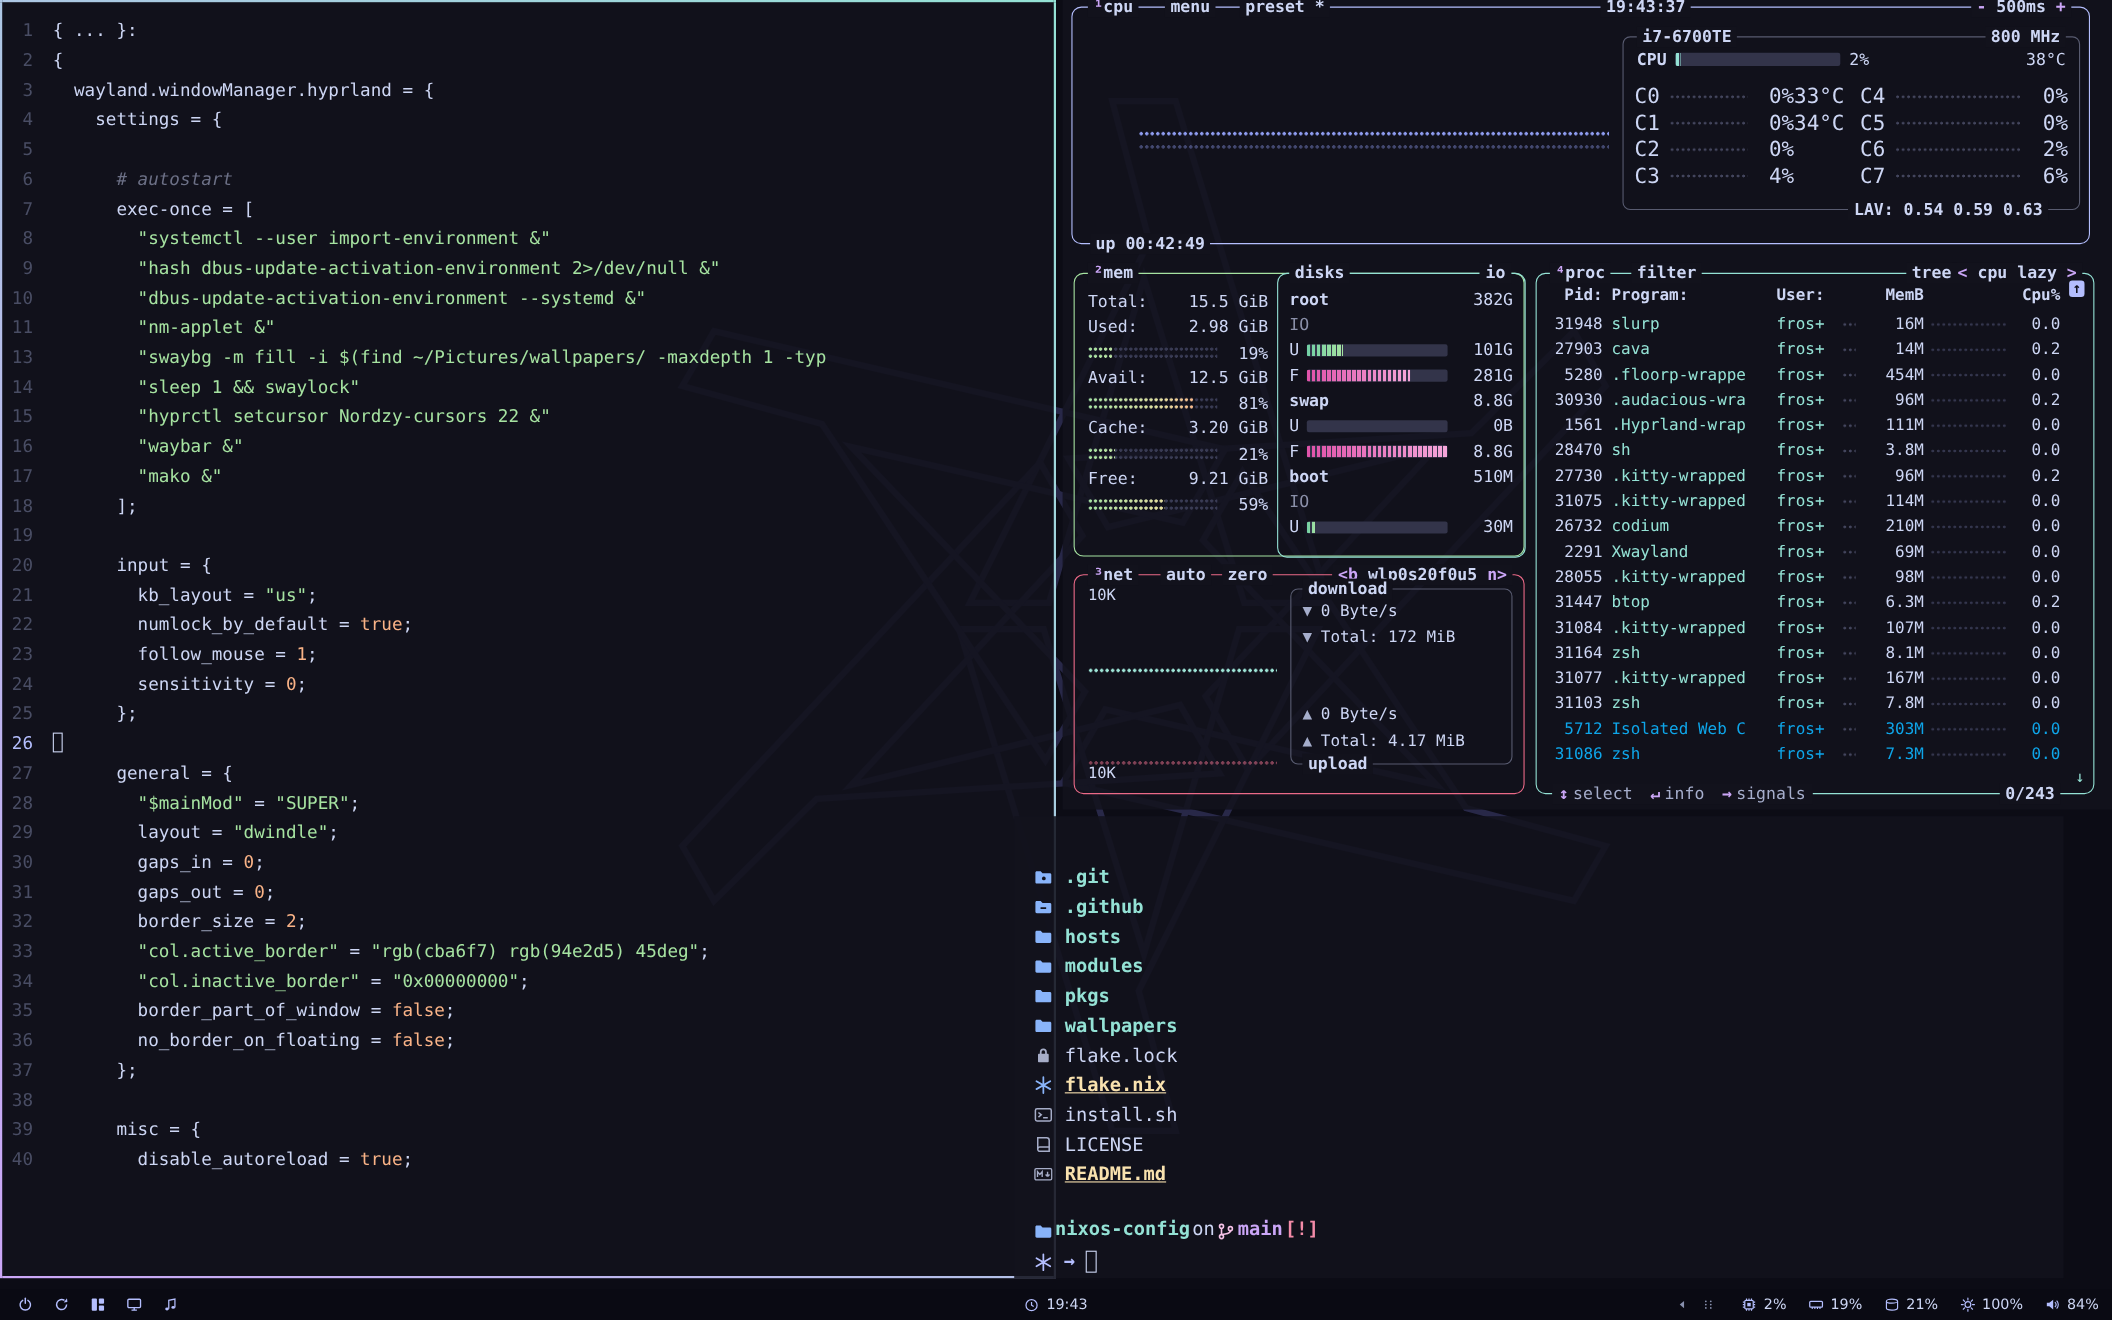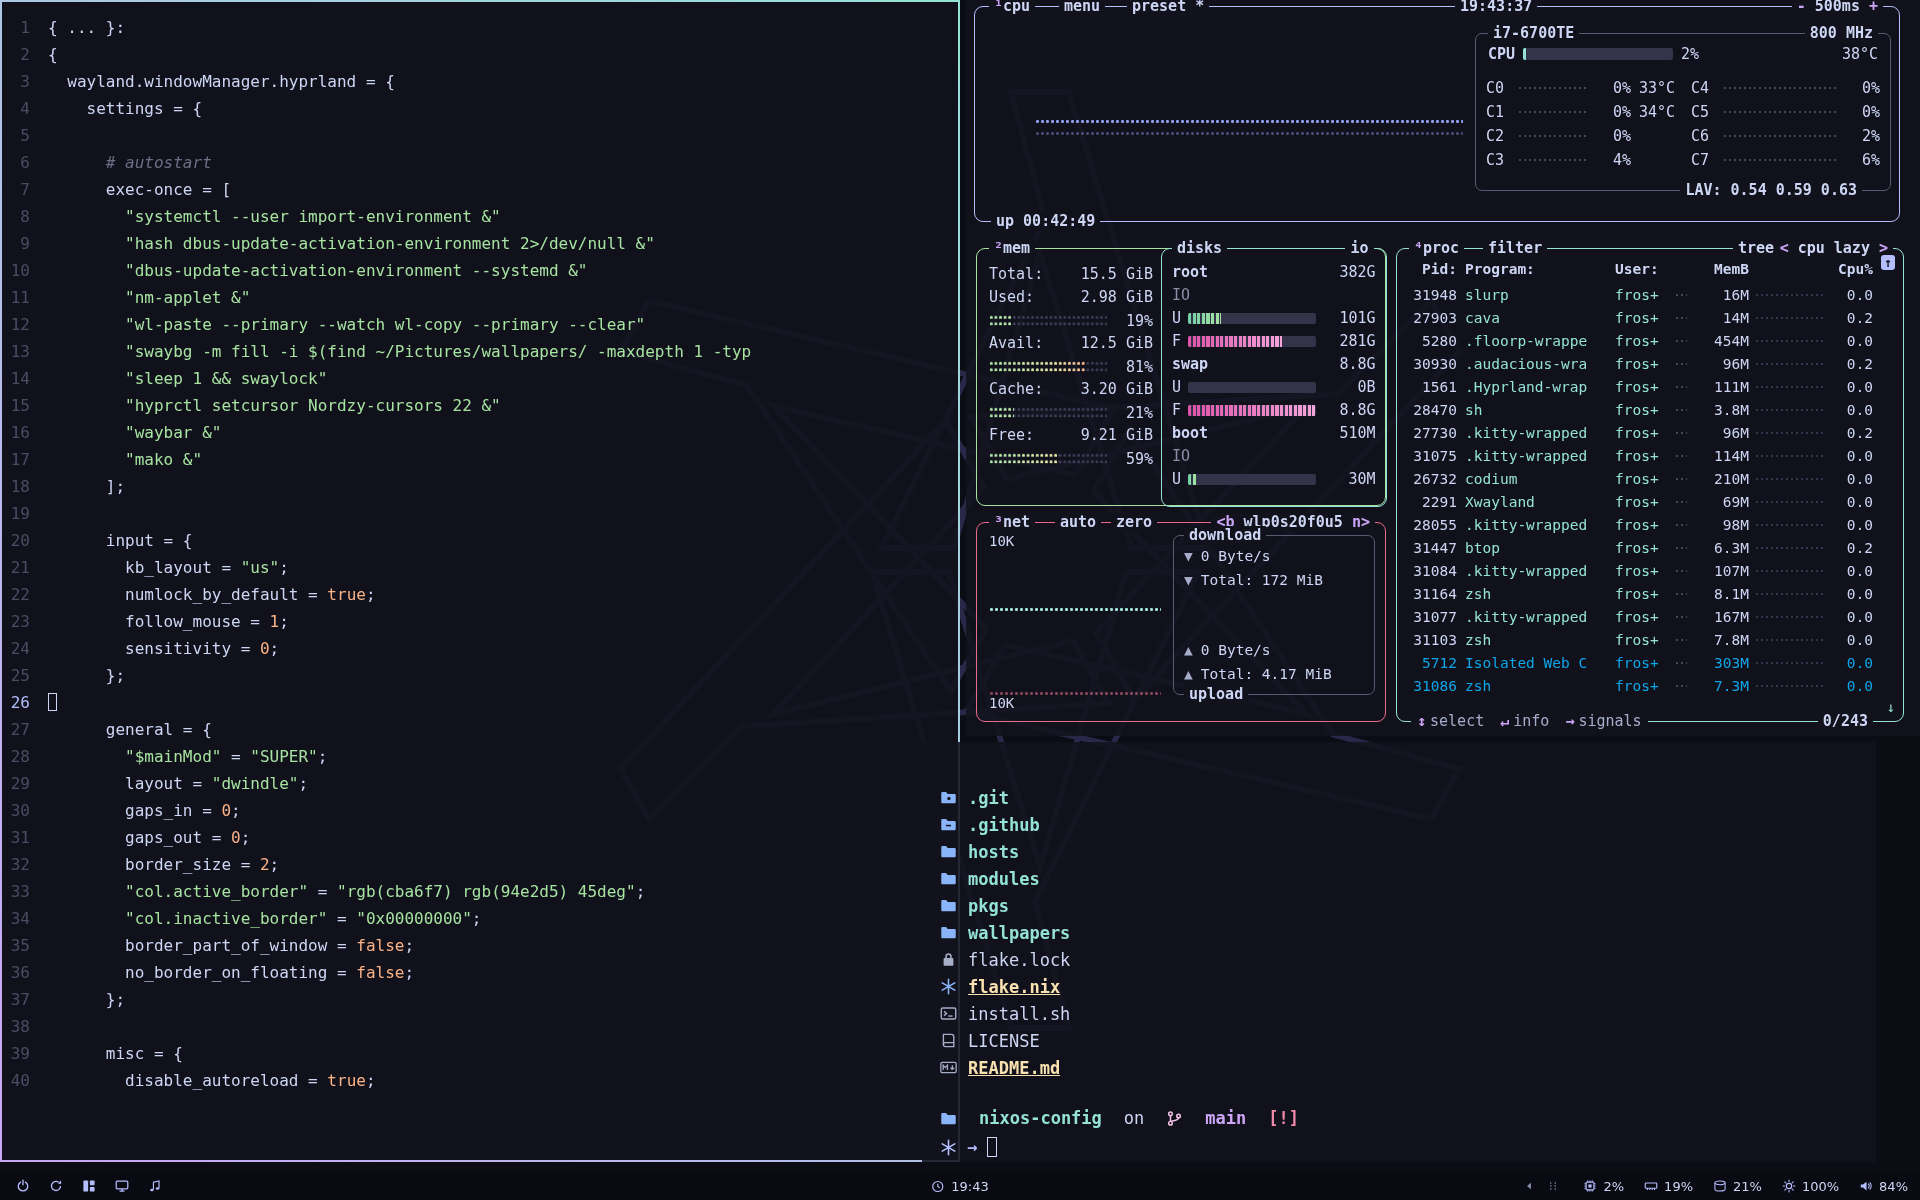--- a/index.html
+++ b/index.html
@@ -38,21 +38,21 @@
   .gstrip{position:absolute;height:5px;background:#8f9df2;
     -webkit-mask-image:radial-gradient(circle at 2.5px 2.5px,#000 1.3px,transparent 1.7px);mask-image:radial-gradient(circle at 2.5px 2.5px,#000 1.3px,transparent 1.7px);
     -webkit-mask-size:5px 5px;mask-size:5px 5px}
 
   #cpu-inner{position:absolute;left:500px;top:26px;width:416px;height:158px;border:1.5px solid #585b70;border-radius:7px}
   #cpu-meter-row{position:absolute;left:12px;right:12px;top:8px;display:flex;align-items:center;gap:8px;height:24px}
   #cpu-meter-row .mlabel{font-weight:bold}
   .cmeter{width:150px;height:12px;background:#33344a;border-radius:2px;position:relative;overflow:hidden}
   .cmeter .dfill{background:#94e2d5}
   #cores{position:absolute;left:10px;right:10px;top:42px;display:grid;grid-template-columns:1fr 1fr;column-gap:16px}
-  .core-row{display:grid;grid-template-columns:26px 1fr 36px 44px;height:24px;align-items:center;font-size:15px}
+  .core-row{display:grid;grid-template-columns:26px 1fr 36px 44px;height:24px;align-items:center;font-size:19px}
   .core-row.no-temp{grid-template-columns:26px 1fr 36px}
   .core-row .cpct,.core-row .ctemp{text-align:right}
   .leader{height:14px;background-image:radial-gradient(circle at 2px 7px,#44465e 1.1px,transparent 1.5px);background-size:5px 14px;background-repeat:repeat-x;align-self:center;margin:0 6px}
 
   #mem-rows{position:absolute;left:12px;top:14px;width:164px}
   .mem-line{display:flex;justify-content:space-between;height:23px;line-height:23px}
   .meter-line{display:flex;align-items:center;height:23px}
   .meter{width:118px;height:13px;position:relative;flex:none}
   .mdot{position:absolute;left:0;top:0;bottom:0;
     -webkit-mask-image:radial-gradient(circle at 2.3px 3.4px,#000 1.25px,transparent 1.6px);mask-image:radial-gradient(circle at 2.3px 3.4px,#000 1.25px,transparent 1.6px);
@@ -100,21 +100,21 @@
   
   #term-pane{left:922px;top:742px;width:954px;height:420px;font-size:17px}
   #file-list{position:absolute;left:18px;top:42px}
   .file-row{display:flex;align-items:center;height:27px;gap:11px}
   .file-row .icn{color:#a6adc8}
   .file-row.fi-dir .icn{color:#89b4fa}
   .file-row .icn[data-name="nix-icon"]{color:#89b4fa}
   .fi-dir .fname{color:#94e2d5;font-weight:bold}
   .fi-file .fname{color:#cdd6f4}
   .fi-accent .fname{color:#f9e2af;font-weight:bold;text-decoration:underline}
-  #prompt1{position:absolute;left:18px;top:366px;display:flex;align-items:center;gap:22px}
+  #prompt1{position:absolute;left:18px;top:366px;display:flex;align-items:flex-end;gap:2px}
   #prompt1 .icn{color:#89b4fa}
   #pdir{color:#94e2d5;font-weight:bold}
   #pon{color:#cdd6f4}
   #prompt1 .icn[data-name="branch-icon"]{color:#f5c2e7}
   #pbranch{color:#cba6f7;font-weight:bold}
   #pdirty{color:#f38ba8;font-weight:bold}
   #prompt2{position:absolute;left:18px;top:395px;display:flex;align-items:center;gap:10px}
   #prompt2 .icn{color:#b4befe}
   #parrow{color:#b4befe;font-weight:bold}
   .cursor-hollow{display:inline-block;width:10px;height:20px;border:1.5px solid #cdd6f4}
@@ -187,24 +187,20 @@
           <span class="gutter" data-name="line-number">9</span>
           <span class="code-text" data-name="code-text">        <span class="tok-s" data-name="code-token">"hash dbus-update-activation-environment 2&gt;/dev/null &amp;"</span></span>
         </div>
         <div class="code-line" data-name="code-line">
           <span class="gutter" data-name="line-number">10</span>
           <span class="code-text" data-name="code-text">        <span class="tok-s" data-name="code-token">"dbus-update-activation-environment --systemd &amp;"</span></span>
         </div>
         <div class="code-line" data-name="code-line">
           <span class="gutter" data-name="line-number">11</span>
           <span class="code-text" data-name="code-text">        <span class="tok-s" data-name="code-token">"nm-applet &amp;"</span></span>
-        </div>
-        <div class="code-line" data-name="code-line">
-          <span class="gutter" data-name="line-number">12</span>
-          <span class="code-text" data-name="code-text">        <span class="tok-s" data-name="code-token">"wl-paste --primary --watch wl-copy --primary --clear"</span></span>
         </div>
         <div class="code-line" data-name="code-line">
           <span class="gutter" data-name="line-number">13</span>
           <span class="code-text" data-name="code-text">        <span class="tok-s" data-name="code-token">"swaybg -m fill -i $(find ~/Pictures/wallpapers/ -maxdepth 1 -typ</span></span>
         </div>
         <div class="code-line" data-name="code-line">
           <span class="gutter" data-name="line-number">14</span>
           <span class="code-text" data-name="code-text">        <span class="tok-s" data-name="code-token">"sleep 1 &amp;&amp; swaylock"</span></span>
         </div>
         <div class="code-line" data-name="code-line">

